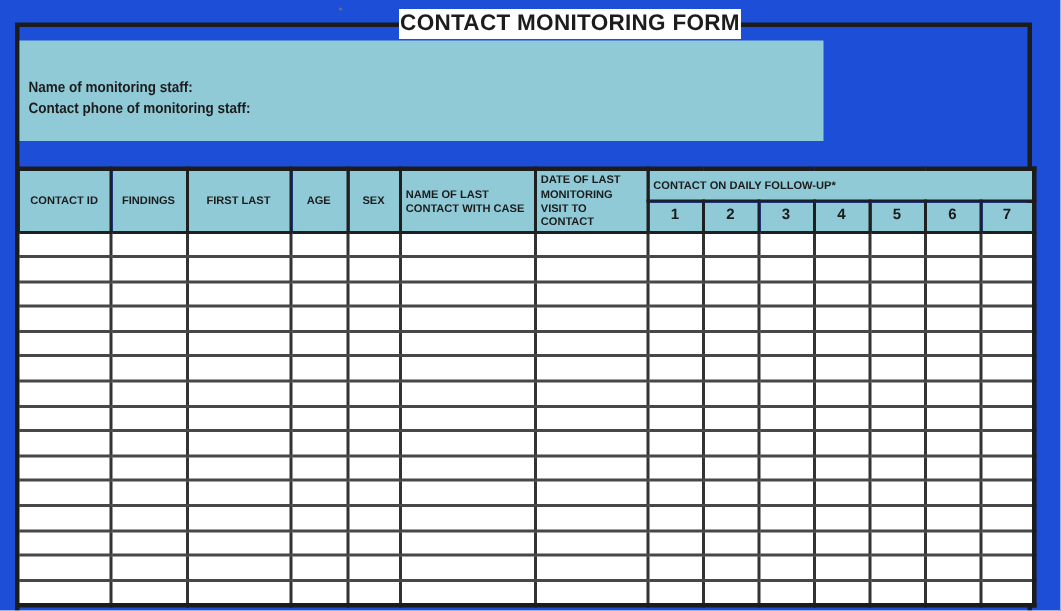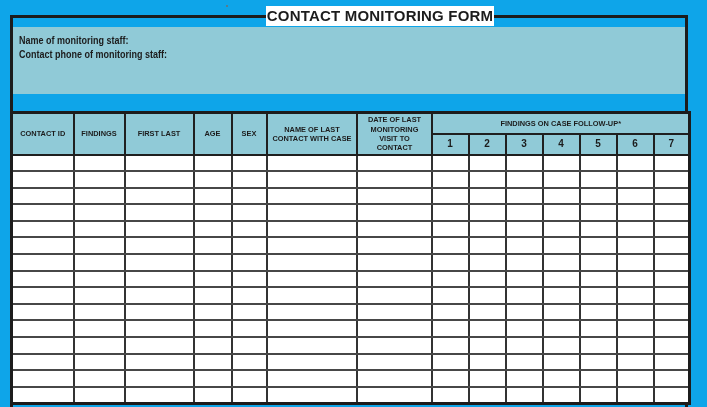--- a/index.html
+++ b/index.html
@@ -1,20 +1,20 @@
 <!DOCTYPE html>
 <html style="--band-blue: #90cad7; --ink: #1c1c1c; --grid: #474747;"><head>
 <meta charset="utf-8">
 <style>
   html, body { margin: 0; padding: 0; background: #ffffff; }
   .page {
     position: relative;
     width: 707px;
     height: 407px;
-    background: #0ea5e9;
+    background: #1d4ed8;
     overflow: hidden;
     font-family: "Liberation Sans", sans-serif;
     color: var(--ink, #1c1c1c);
   }
   .stray-dot {
     position: absolute;
     left: 226px; top: 5px;
     width: 2px; height: 2px;
     background: #6f6f6f;
     border-radius: 50%;
@@ -34,24 +34,24 @@
     text-align: center;
     line-height: 20px;
     font-size: 15px;
     font-weight: bold;
     letter-spacing: 0.2px;
     white-space: nowrap;
   }
   .info-band {
     position: absolute;
     left: 13px; top: 27px;
-    width: 672px; height: 67px;
+    width: 536px; height: 67px;
     background: var(--band-blue, #90cad7);
     box-sizing: border-box;
-    padding: 7px 0 0 6px;
+    padding: 25px 0 0 6px;
   }
   .info-line {
     font-size: 10px;
     font-weight: bold;
     line-height: 14px;
     transform: scaleX(0.9);
     transform-origin: left center;
     white-space: nowrap;
   }
   table.mtable {
@@ -67,21 +67,21 @@
     border: 2px solid #1f1f1f;
     font-size: 7.4px;
     font-weight: bold;
     line-height: 1.25;
     padding: 1px 2px;
     vertical-align: middle;
     text-align: center;
     letter-spacing: 0;
     overflow: hidden;
   }
-  .mtable th.left { text-align: center; padding-left: 3px; }
+  .mtable th.left { text-align: left; padding-left: 3px; }
   .mtable th.day  { font-size: 10px; }
   .mtable tr.hr1  { height: 21px; }
   .mtable tr.hr2  { height: 21px; }
   .mtable td {
     background: #ffffff;
     border-left: 2px solid #333333;
     border-right: 2px solid #333333;
     border-top: 2px solid var(--grid, #474747);
     border-bottom: 2px solid var(--grid, #474747);
     height: 14.6px;
@@ -123,21 +123,21 @@
     </colgroup>
     <thead>
       <tr class="hr1">
         <th rowspan="2">CONTACT ID</th>
         <th rowspan="2">FINDINGS</th>
         <th rowspan="2">FIRST LAST</th>
         <th rowspan="2">AGE</th>
         <th rowspan="2">SEX</th>
         <th rowspan="2" class="left">NAME OF LAST CONTACT WITH CASE</th>
         <th rowspan="2" class="left">DATE OF LAST MONITORING VISIT TO CONTACT</th>
-        <th colspan="7" class="left">FINDINGS ON CASE FOLLOW-UP*</th>
+        <th colspan="7" class="left">CONTACT ON DAILY FOLLOW-UP*</th>
       </tr>
       <tr class="hr2">
         <th class="day">1</th>
         <th class="day">2</th>
         <th class="day">3</th>
         <th class="day">4</th>
         <th class="day">5</th>
         <th class="day">6</th>
         <th class="day">7</th>
       </tr>

